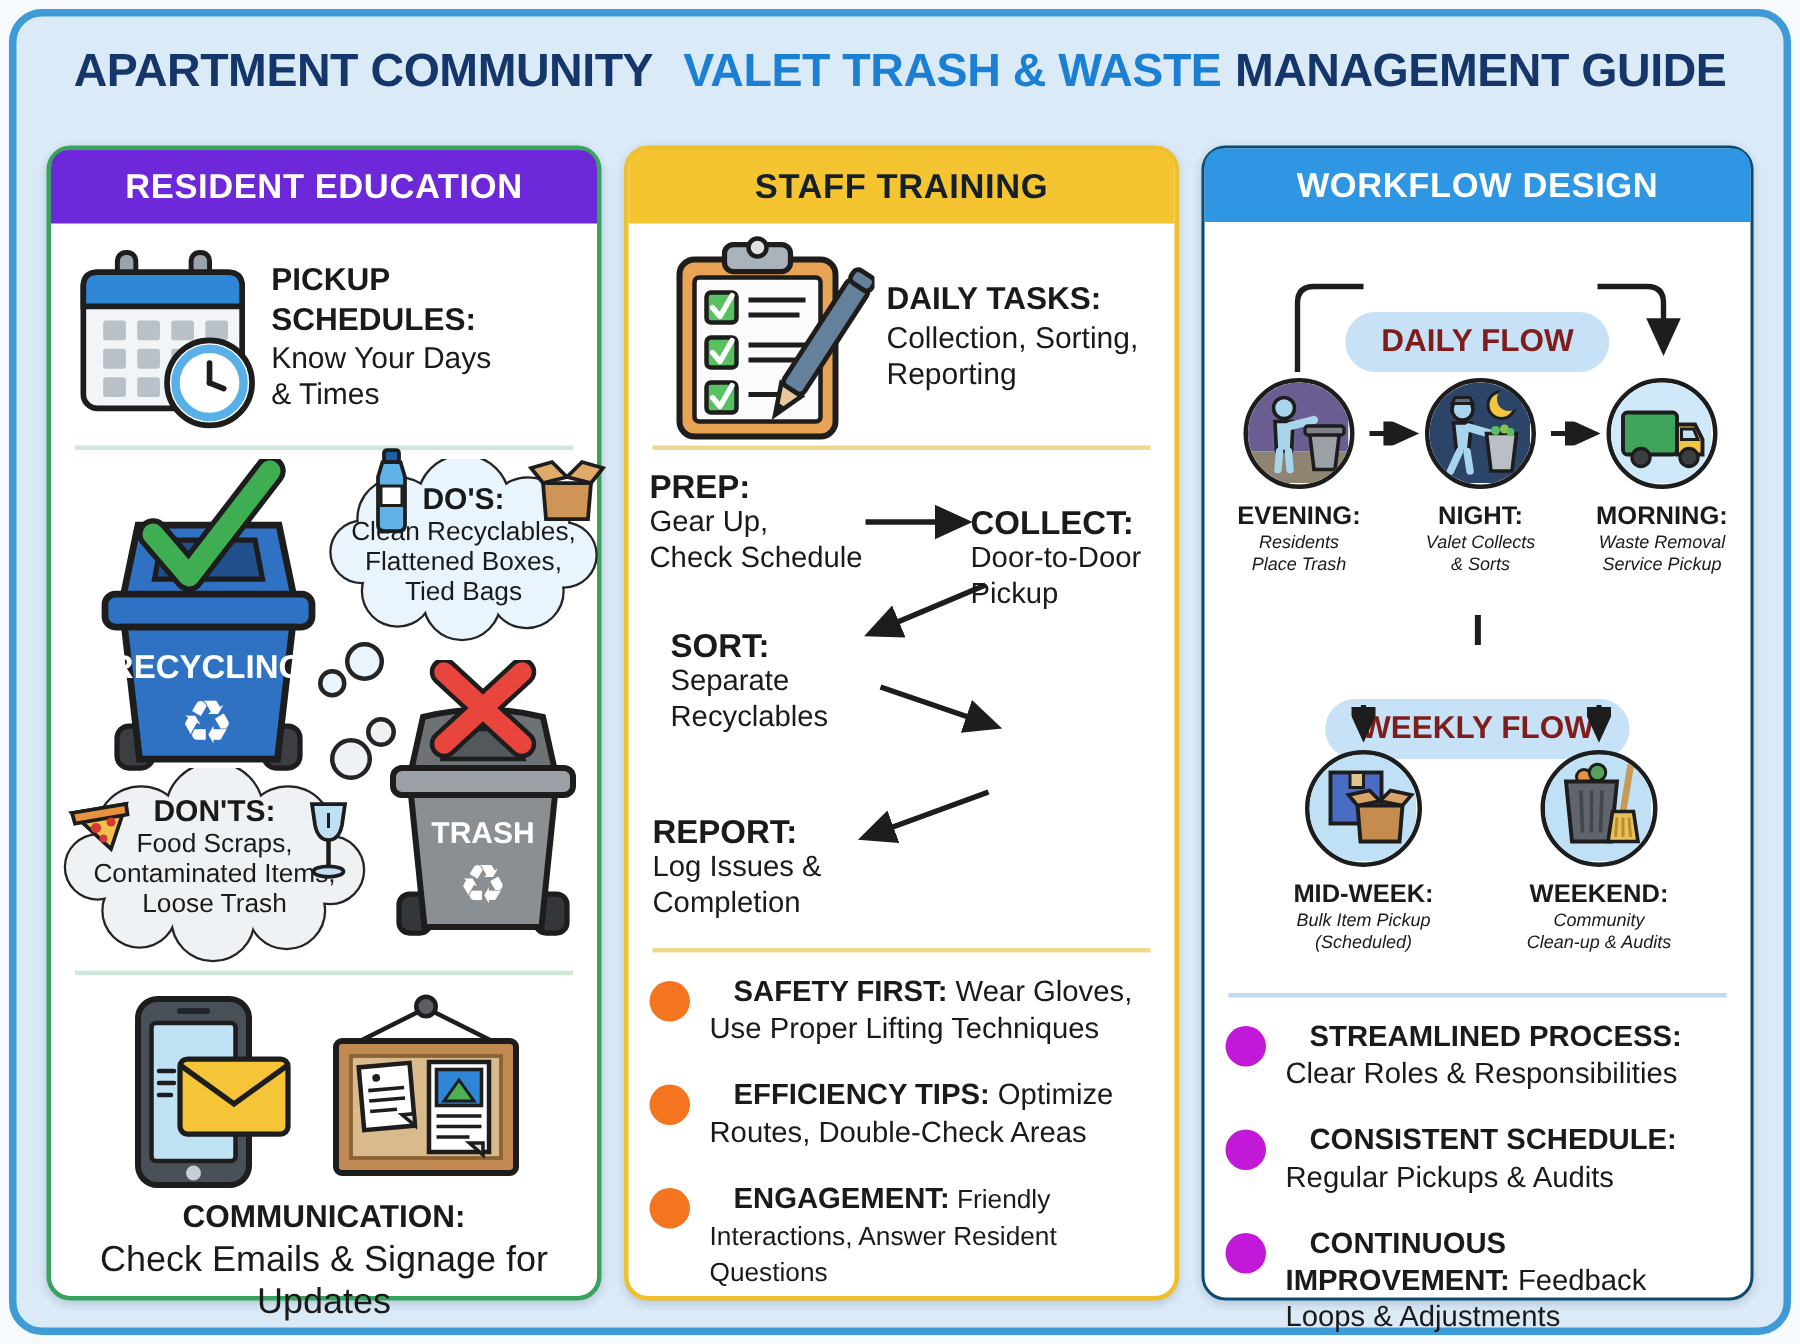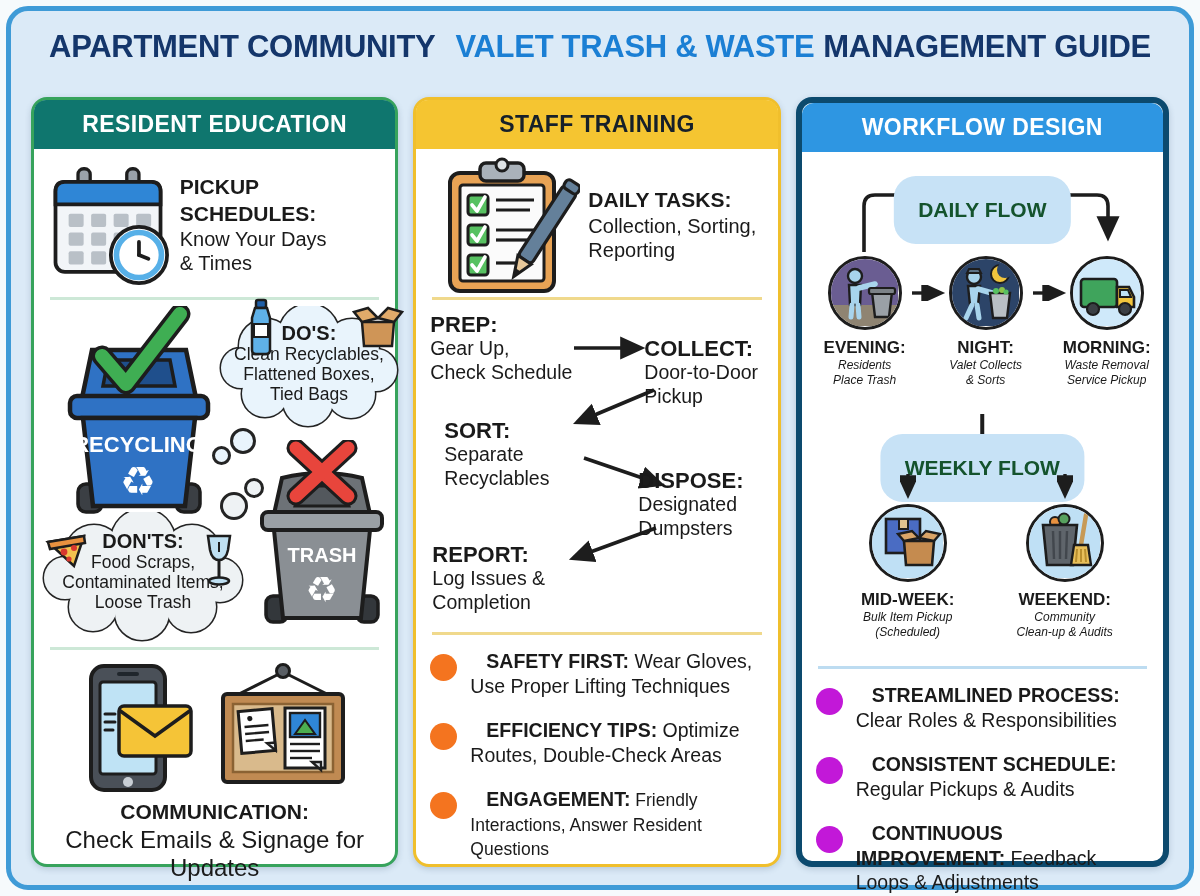--- a/index.html
+++ b/index.html
@@ -12,23 +12,23 @@
   .page{position:absolute;inset:6px;background:#dbeaf7;border:5px solid #3f9bd7;border-radius:22px;box-sizing:border-box;}
   
   .title{margin-top:18px;text-align:center;font-size:31px;font-weight:800;letter-spacing:-0.3px;color:#14366b;white-space:nowrap;}
   .title .hl{color:#1b7fd4;margin-left:20px;}
   .title span + span{margin-left:9px;}
   
   .cols{position:absolute;top:86px;left:20px;right:20px;bottom:18px;display:flex;gap:15px;}
   .col{flex:1;background:#ffffff;border-radius:16px;position:relative;display:flex;flex-direction:column;box-shadow:0 2px 6px rgba(30,60,90,.20);box-sizing:border-box;}
   .col.green{border:3px solid #37a35c;}
   .col.yellow{border:3px solid #f0bf2c;}
-  .col.blue{border:6px solid #0c4a6e;}
+  .col.blue{border:2px solid #0c4a6e;}
   .col-header{height:49px;flex:0 0 49px;display:flex;align-items:center;justify-content:center;font-size:23px;font-weight:700;letter-spacing:.4px;border-radius:12px 12px 0 0;color:#fff;}
-  .col.green  .col-header{background:#0f766e;}
+  .col.green  .col-header{background:#6d28d9;}
   .col.yellow .col-header{background:#f5c531;color:#16202a;}
   .col.blue   .col-header{background:#2e96e2;}
   .divider{border-top:3px solid;margin:0 16px;flex:0 0 0;}
   .col.green  .divider{border-color:#cde8d7;}
   .col.yellow .divider{border-color:#f0d98c;}
   .col.blue   .divider{border-color:#bddcf1;}
   
   .item-row{display:flex;align-items:center;gap:8px;padding:10px 8px 6px 14px;height:148px;box-sizing:border-box;}
   .item-text .t{font-weight:700;font-size:21px;line-height:1.25;}
   .item-text .l{font-size:20px;line-height:1.22;}
@@ -56,21 +56,21 @@
   .bullet{display:flex;gap:13px;margin-bottom:20px;}
   .dot{flex:0 0 27px;width:27px;height:27px;border-radius:50%;margin-top:5px;}
   .dot.orange{background:#f4741f;}
   .dot.magenta{background:#c218d8;}
   .bullet-text{font-size:19.5px;line-height:1.26;}
   .bullet-text .strong{font-weight:700;margin-left:16px;}
   .bullet-text .small{font-size:17.5px;}
   
   .flow-top{position:relative;height:262px;flex:0 0 262px;}
   .flow-bottom{position:relative;height:252px;flex:0 0 252px;}
-  .pill{position:absolute;left:50%;transform:translateX(-50%);background:#c7e2f6;border-radius:22px;padding:22px 24px;font-size:21px;font-weight:700;color:#14532d;white-space:nowrap;}
+  .pill{position:absolute;left:50%;transform:translateX(-50%);background:#c7e2f6;border-radius:22px;padding:8px 24px;font-size:21px;font-weight:700;color:#7f1d1d;white-space:nowrap;margin-top:36px;}
   .circ{position:absolute;border-radius:50%;border:3.5px solid #1d1d1d;overflow:hidden;box-sizing:border-box;}
   .stage{position:absolute;text-align:center;}
   .stage .t{font-size:17px;font-weight:700;line-height:1.2;}
   .stage .l{font-size:12px;line-height:1.2;font-style:italic;}
   .vline{position:absolute;width:3.5px;background:#1d1d1d;}
 </style>
 </head>
 <body>
 
 <svg width="0" height="0" style="position:absolute" aria-hidden="true">
@@ -357,25 +357,20 @@
         <div class="fnode" style="left:228px;top:36px;width:138px">
           <div class="t">COLLECT:</div>
           <div class="l">Door-to-Door</div>
           <div class="l">Pickup</div>
         </div>
         <div class="fnode" style="left:28px;top:118px;width:160px">
           <div class="t">SORT:</div>
           <div class="l">Separate</div>
           <div class="l">Recyclables</div>
         </div>
-        <div class="fnode" style="left:222px;top:168px;width:146px">
-          <div class="t">DISPOSE:</div>
-          <div class="l">Designated</div>
-          <div class="l">Dumpsters</div>
-        </div>
         <div class="fnode" style="left:16px;top:242px;width:166px">
           <div class="t">REPORT:</div>
           <div class="l">Log Issues &amp;</div>
           <div class="l">Completion</div>
         </div>
       </div>
 
       <div class="divider"></div>
 
       <div class="bullets">

